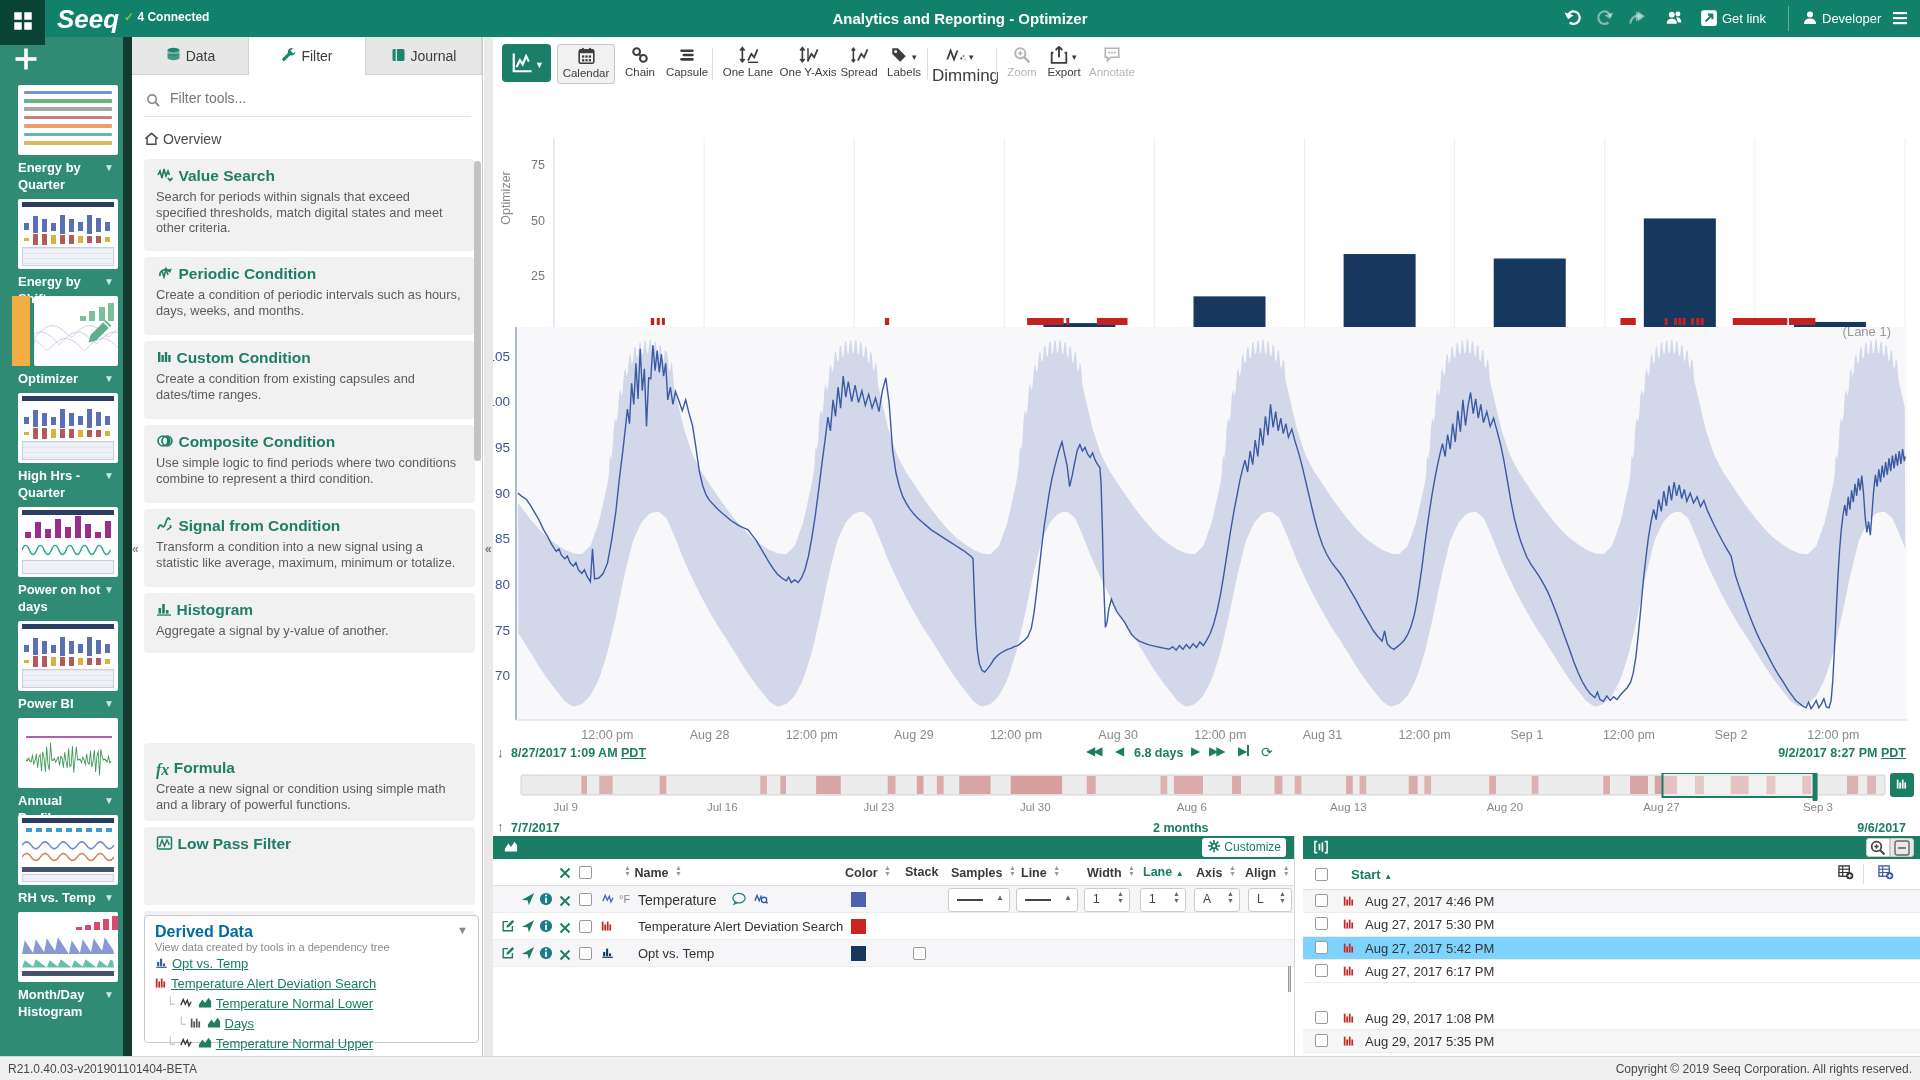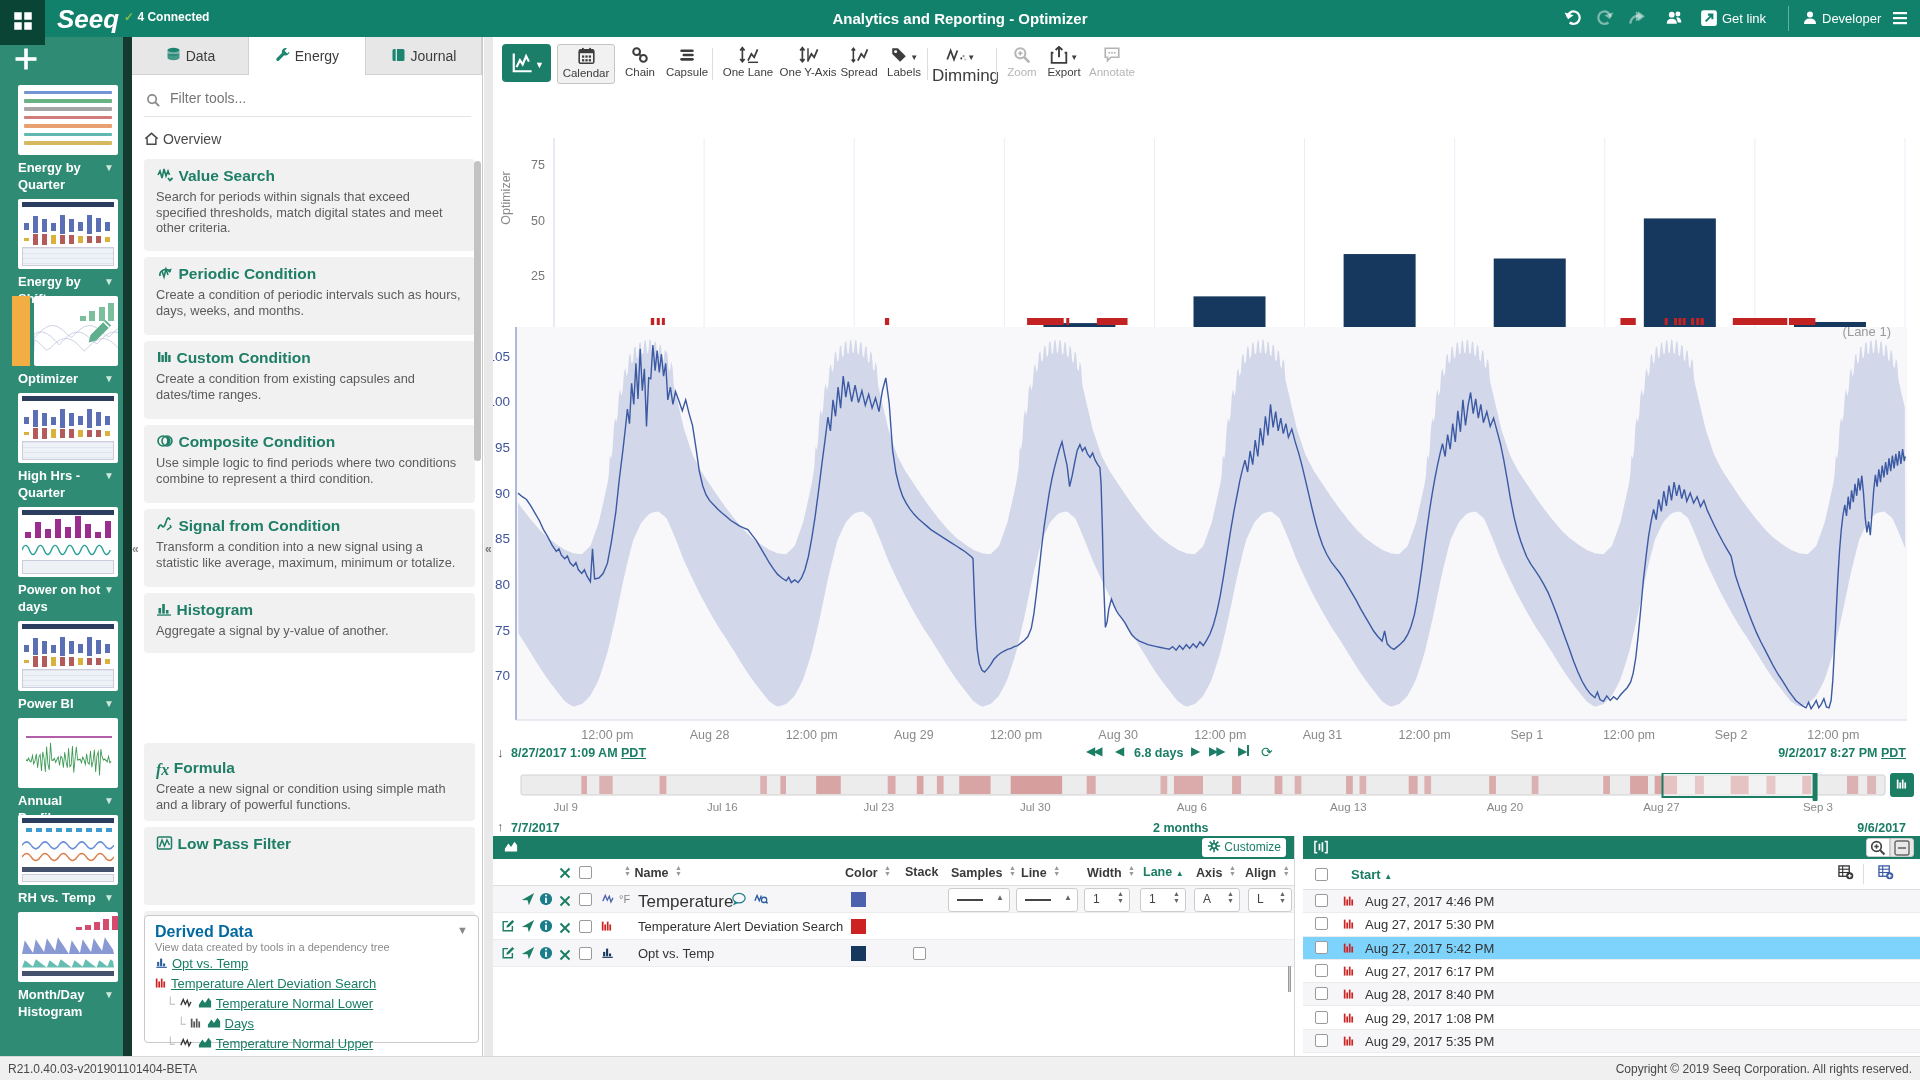--- a/index.html
+++ b/index.html
@@ -245,21 +245,21 @@
     </div>
   <div id="sidebar-scroll" class="abs"></div>
   <div id="tools-panel" class="abs">
       <div class="abs" style="left: 0px; top: 0px; width: 117px; height: 38px; background: rgb(231, 231, 231); border-bottom: 1px solid rgb(210, 210, 210); border-right: 1px solid rgb(210, 210, 210); text-align: center; line-height: 38px; font-size: 14px; color: rgb(60, 60, 60);"><span style="vertical-align:-2px;"><svg width="17" height="16" viewBox="0 0 16 16">
             <ellipse cx="8" cy="3" rx="6" ry="2.2" fill="#1C8570"></ellipse>
             <path d="M2 3 v4 a6 2.2 0 0 0 12 0 v-4" fill="#1C8570" opacity=".55"></path>
             <path d="M2 7 v4 a6 2.2 0 0 0 12 0 v-4" fill="#1C8570" opacity=".8"></path>
           </svg></span> <span>Data</span></div>
       <div class="abs" style="left: 117px; top: 0px; width: 117px; height: 38px; background: rgb(255, 255, 255); border-right: 1px solid rgb(210, 210, 210); text-align: center; line-height: 38px; font-size: 14px; color: rgb(60, 60, 60);"><span style="vertical-align:-2px;"><svg width="16" height="16" viewBox="0 0 16 16">
             <path d="M14.5 4.5 a4 4 0 0 1-5.3 3.8 L4 13.5 a1.6 1.6 0 0 1-2.3-2.3 L6.9 6 A4 4 0 0 1 12 1.2 L9.5 3.7 l2.8 2.8 2.2-2z" fill="#1C8570"></path>
-          </svg></span> <span>Energy</span></div>
+          </svg></span> <span>Filter</span></div>
       <div class="abs" style="left: 234px; top: 0px; width: 116px; height: 38px; background: rgb(231, 231, 231); border-bottom: 1px solid rgb(210, 210, 210); border-right: 1px solid rgb(210, 210, 210); text-align: center; line-height: 38px; font-size: 14px; color: rgb(60, 60, 60);"><span style="vertical-align:-2px;"><svg width="16" height="16" viewBox="0 0 16 16">
             <path d="M3 2 h9 a1.5 1.5 0 0 1 1.5 1.5 v9 a1.5 1.5 0 0 1-1.5 1.5 h-9 a1.5 1.5 0 0 1-1.5-1.5 v-9 A1.5 1.5 0 0 1 3 2z" fill="#1C8570"></path>
             <rect x="4.6" y="2" width="1.4" height="12" fill="#fff" opacity=".8"></rect>
           </svg></span> <span>Journal</span></div>
       <div class="abs" style="left: 12px; top: 50px; width: 327px; height: 30px; border-bottom: 1px solid rgb(228, 228, 228);">
         <span style="position:absolute;left:2px;top:6px;"><svg width="15" height="15" viewBox="0 0 16 16">
             <circle cx="6.5" cy="6.5" r="4.5" fill="none" stroke="#8a8a8a" stroke-width="1.8"></circle>
             <line x1="10" y1="10" x2="14" y2="14" stroke="#8a8a8a" stroke-width="2"></line>
           </svg></span>
   <input style="position: absolute; left: 26px; top: 3px; width: 290px; border: none; font-size: 14px; color: rgb(85, 85, 85); font-family: &quot;Liberation Sans&quot;, sans-serif;" placeholder="Filter tools...">
@@ -678,21 +678,21 @@
               <circle cx="8" cy="4" r="1.2" fill="#fff"></circle>
             </svg></span>
   <span class="abs" style="left:66px;top:7px;"><svg width="12" height="12" viewBox="0 0 16 16">
               <path d="M2 2 L14 14 M14 2 L2 14" stroke="#1A7D64" stroke-width="2.6"></path>
             </svg></span>
   <span class="chk" style="left:86px;top:7px;"></span>
   <span class="abs" style="left:108px;top:6px;"><svg width="15" height="13" viewBox="0 0 16 16">
               <path d="M1 10 L4 3 6.5 9 9 4 11 11 13.5 6" fill="none" stroke="#4C62AE" stroke-width="1.6"></path>
             </svg></span>
           <span class="abs" style="left:126px;top:7px;font-size:11px;color:#888;">°F</span>
-          <span class="abs" style="left:145px;top:6px;font-size:17px;color:#333;white-space:nowrap;">Temperature</span>
+          <span class="abs" style="left:145px;top:6px;font-size:14px;color:#333;white-space:nowrap;">Temperature</span>
           <span class="abs" style="left:238px;top:6px;"><svg width="16" height="14" viewBox="0 0 16 16">
               <ellipse cx="8" cy="7" rx="7" ry="5.5" fill="none" stroke="#1C7D8A" stroke-width="1.4"></ellipse>
               <path d="M4 11 l-1.5 3 4-2" fill="none" stroke="#1C7D8A" stroke-width="1.4"></path>
             </svg></span>
           <span class="abs" style="left:260px;top:6px;"><svg width="16" height="14" viewBox="0 0 16 16">
               <path d="M1 10 l2.5-6 2.5 6 2.5-6" fill="none" stroke="#2c5d9e" stroke-width="1.6"></path>
               <circle cx="11.5" cy="9" r="3" fill="none" stroke="#2c5d9e" stroke-width="1.5"></circle>
               <line x1="13.7" y1="11.2" x2="15.5" y2="13" stroke="#2c5d9e" stroke-width="1.7"></line>
             </svg></span>
           <span class="swatch" style="left:358px;top:6px;background:#4C62AE;"></span>
@@ -837,30 +837,20 @@
         <div class="abs" style="left: 0px; top: 123.9px; width: 100%; height: 23.3px; background: rgb(255, 255, 255); border-bottom: 1px solid rgb(236, 236, 236);">
           <span class="chk" style="left:12px;top:4px;"></span>
    <span class="abs" style="left:40px;top:4px;"><svg width="13" height="13" viewBox="0 0 16 16">
               <rect x="1" y="2" width="2.1" height="11" fill="#CC2222"></rect>
               <rect x="4.1" y="5.5" width="2.1" height="7.5" fill="#CC2222"></rect>
               <rect x="7.2" y="2" width="2.1" height="11" fill="#CC2222"></rect>
               <rect x="10.3" y="5.5" width="2.1" height="7.5" fill="#CC2222"></rect>
             </svg></span>
    <span class="abs" style="left:62px;top:4px;font-size:13px;color:#333;">Aug 27, 2017 6:17 PM</span>
         </div>
-        <div class="abs" style="left: 0px; top: 147.2px; width: 100%; height: 23.3px; background: rgb(246, 246, 248); border-bottom: 1px solid rgb(236, 236, 236);">
-          <span class="chk" style="left:12px;top:4px;"></span>
-   <span class="abs" style="left:40px;top:4px;"><svg width="13" height="13" viewBox="0 0 16 16">
-              <rect x="1" y="2" width="2.1" height="11" fill="#CC2222"></rect>
-              <rect x="4.1" y="5.5" width="2.1" height="7.5" fill="#CC2222"></rect>
-              <rect x="7.2" y="2" width="2.1" height="11" fill="#CC2222"></rect>
-              <rect x="10.3" y="5.5" width="2.1" height="7.5" fill="#CC2222"></rect>
-            </svg></span>
-   <span class="abs" style="left:62px;top:4px;font-size:13px;color:#333;">Aug 28, 2017 8:40 PM</span>
-        </div>
         <div class="abs" style="left: 0px; top: 170.5px; width: 100%; height: 23.3px; background: rgb(255, 255, 255); border-bottom: 1px solid rgb(236, 236, 236);">
           <span class="chk" style="left:12px;top:4px;"></span>
    <span class="abs" style="left:40px;top:4px;"><svg width="13" height="13" viewBox="0 0 16 16">
               <rect x="1" y="2" width="2.1" height="11" fill="#CC2222"></rect>
               <rect x="4.1" y="5.5" width="2.1" height="7.5" fill="#CC2222"></rect>
               <rect x="7.2" y="2" width="2.1" height="11" fill="#CC2222"></rect>
               <rect x="10.3" y="5.5" width="2.1" height="7.5" fill="#CC2222"></rect>
             </svg></span>
    <span class="abs" style="left:62px;top:4px;font-size:13px;color:#333;">Aug 29, 2017 1:08 PM</span>
         </div>

